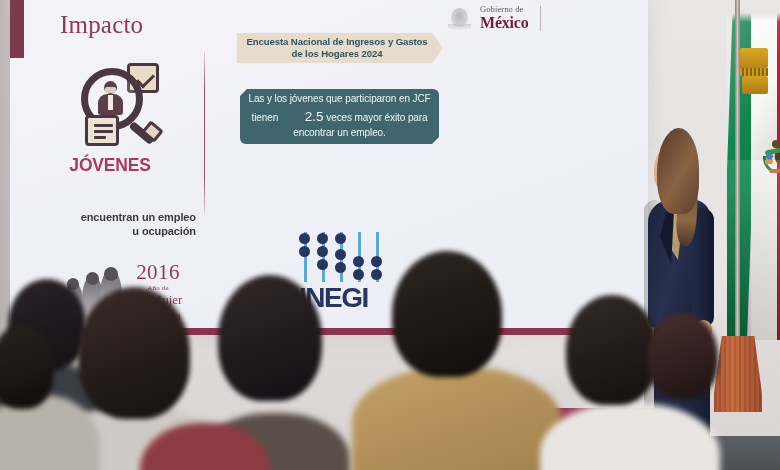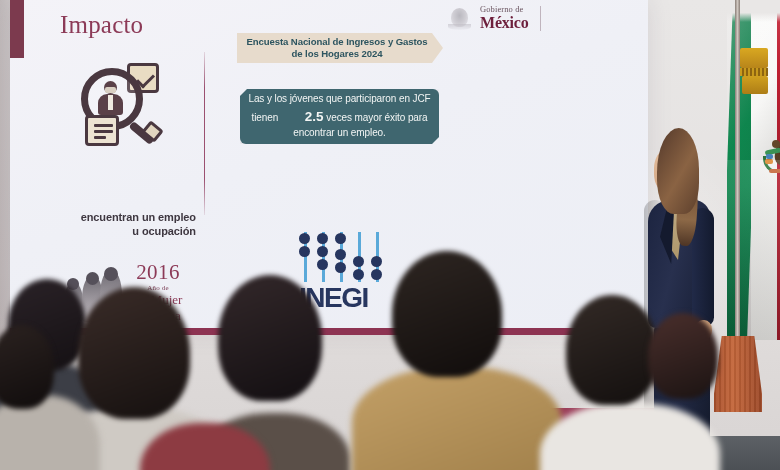--- a/index.html
+++ b/index.html
@@ -217,21 +217,21 @@
     position:absolute; background:#3f666f; color:#f2f5f4;
     border-radius:6px; text-align:center;
     display:flex; align-items:center; justify-content:center;
     box-shadow:0 1px 4px rgba(60,70,80,.18);
   }
   .teal-card.c1 { left:230px; top:89px;  width:199px; height:55px;
     clip-path:polygon(7px 0, 100% 0, 100% calc(100% - 7px), calc(100% - 7px) 100%, 0 100%, 0 7px); }
   .teal-card.c2 { left:250px; top:157px; width:184px; height:55px;
     clip-path:polygon(7px 0, 100% 0, 100% calc(100% - 7px), calc(100% - 7px) 100%, 0 100%, 0 7px); }
   .teal-text { font-size:10px; line-height:1.45; padding:0 8px; letter-spacing:-.1px; }
-  .teal-text b { font-size:13.5px; font-weight:bold; letter-spacing:0;margin-left:24px; }
+  .teal-text b { font-size:13.5px; font-weight:normal; letter-spacing:0;margin-left:24px; }
 
   
   .inegi { position:absolute; left:286px; top:232px; width:92px; height:84px; }
   .inegi-bars { position:absolute; left:0; top:0; width:92px; height:50px; }
   .ibar {
     position:absolute; top:0; width:2.6px; height:50px; background:#5aa9d9;
   }
   .idot {
     position:absolute; width:11px; height:11px; border-radius:50%; background:#27365f;
   }
@@ -443,20 +443,21 @@
       <div class="mg-handle"></div>
       <div class="mg-tip"></div>
       <div class="card-doc">
         <span class="doc-line l1"></span>
         <span class="doc-line l2"></span>
         <span class="doc-line l3"></span>
       </div>
     </div>
 
     <div class="big-stat">
+      <div>JÓVENES</div>
     </div>
     <div class="sub-stat">
       <div>encuentran un empleo</div>
       <div>u ocupación</div>
     </div>
 
     <div class="seal">
       <div class="seal-figs">
         <span class="fig f1"></span>
         <span class="fig f2"></span>

